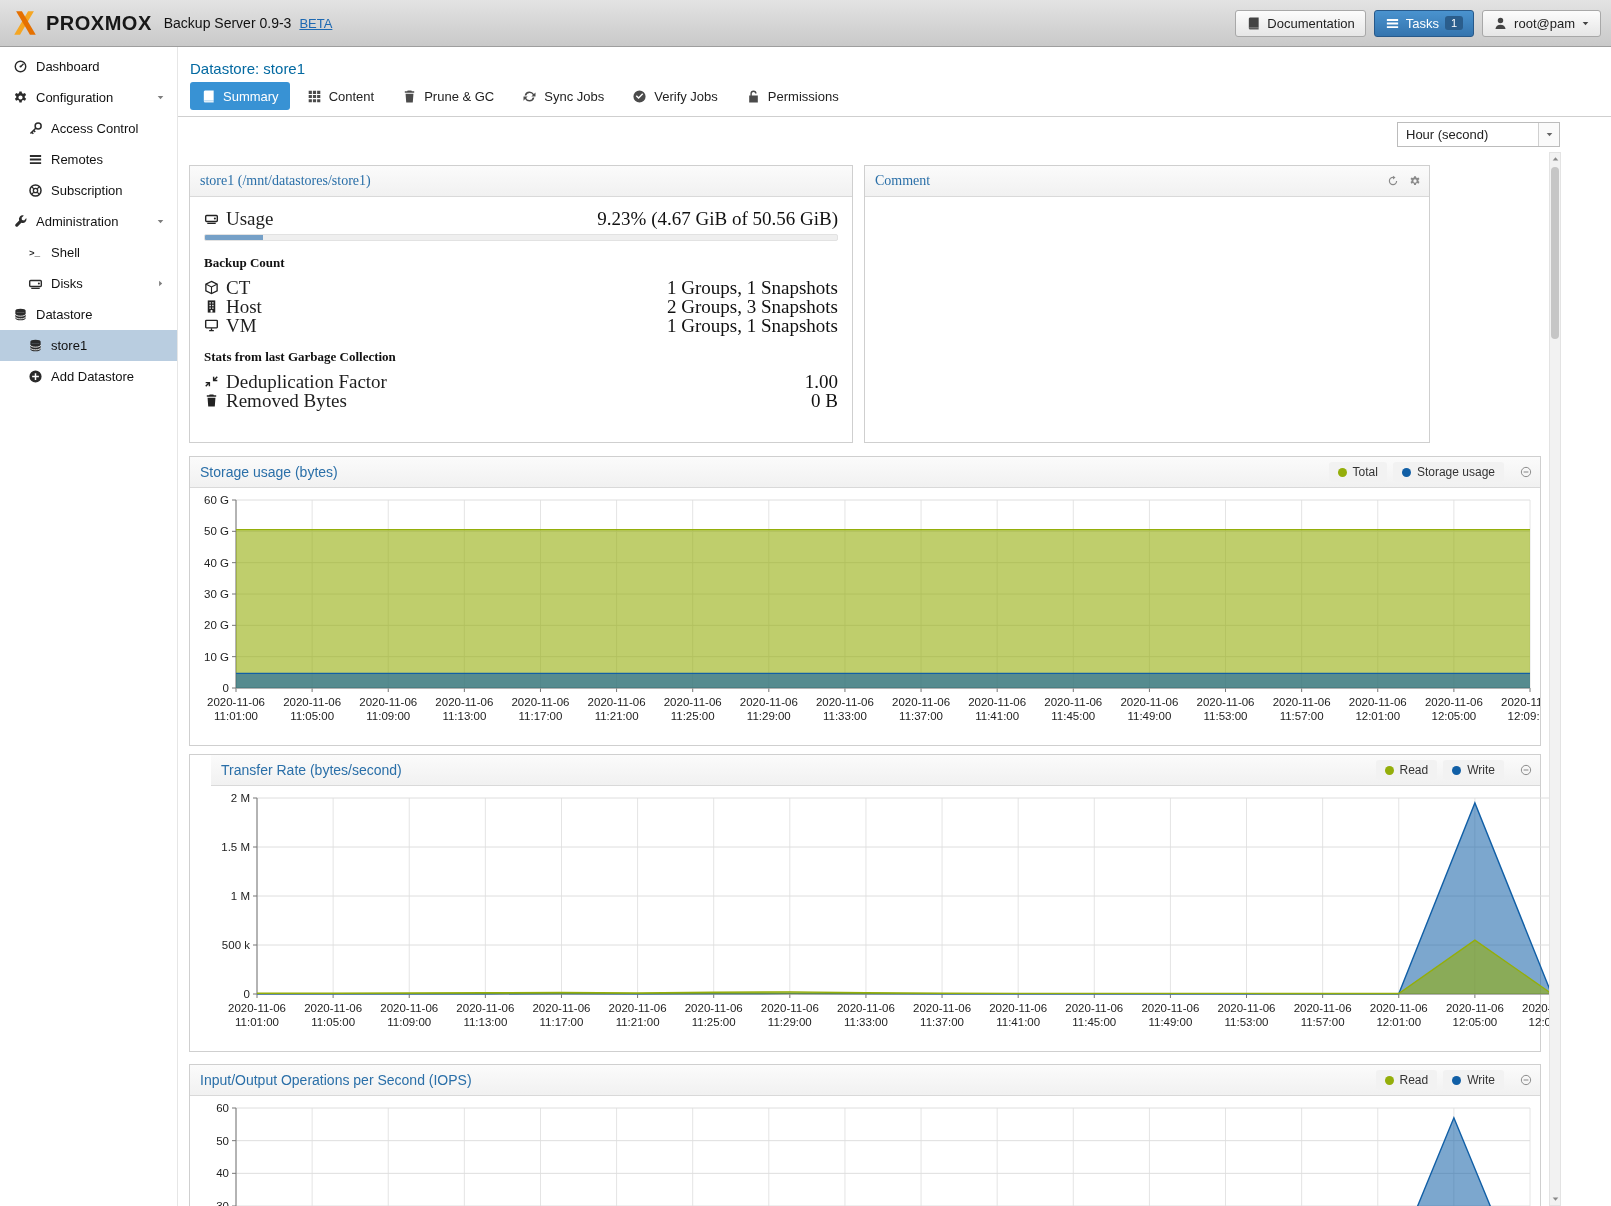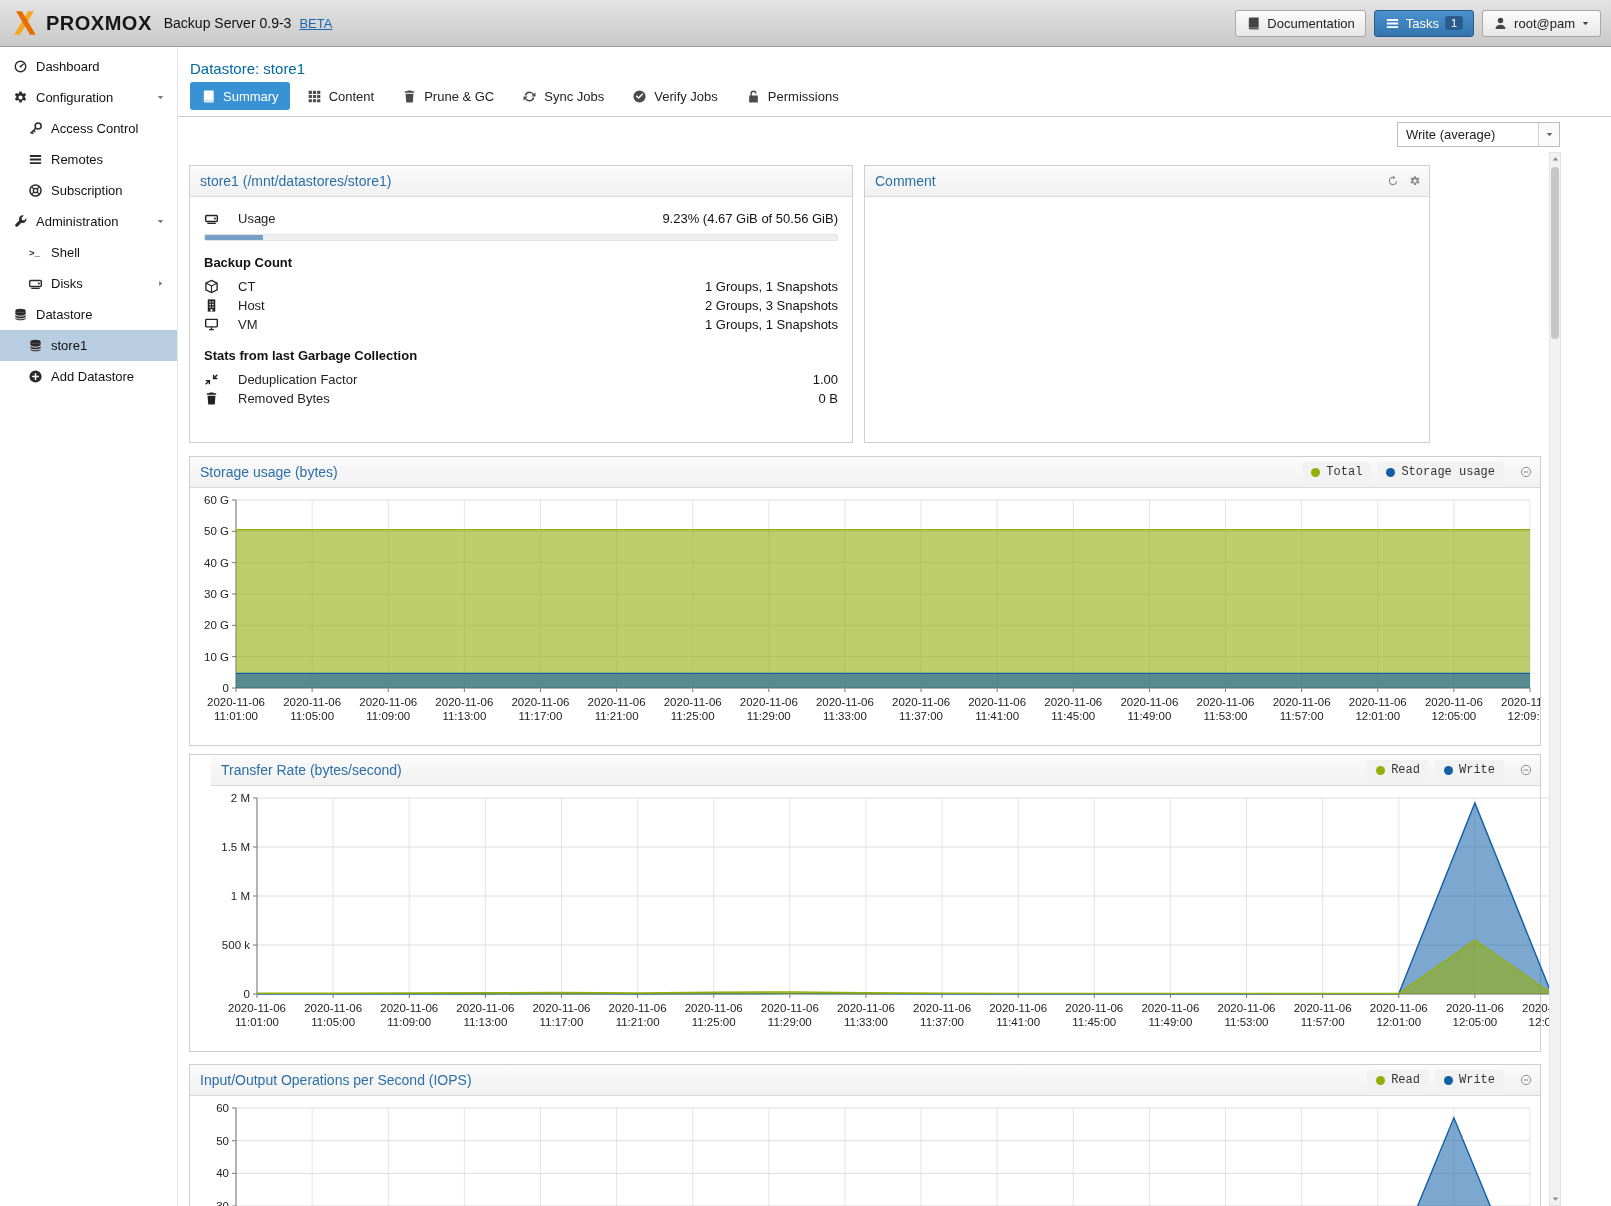--- a/index.html
+++ b/index.html
@@ -51,37 +51,37 @@
   .tab.active .ic { color:#fff; }
   .toolbar { height:34px; position:relative; }
   .combo { position:absolute; right:51px; top:5px; width:163px; height:25px; border:1px solid #bcbcbc;
     background:#fff; display:flex; align-items:center; font-size:13px; cursor:pointer; }
   .combo .val { padding-left:8px; flex:1; color:#222; }
   .combo .trig { width:21px; align-self:stretch; border-left:1px solid #d0d0d0; display:flex;
     align-items:center; justify-content:center; color:#666; background:#fafafa; }
 
   
   .content { position:absolute; top:105px; left:0; right:0; bottom:0; padding:13px 70px 0 11px; overflow:hidden; }
-  .row { display:flex; gap:11px; margin-bottom:13px; }
+  .row { display:flex; gap:11px; margin-bottom:13px;font-family:Liberation Serif, serif; }
   .panel { background:#fff; border:1px solid #cfcfcf; }
   .panel-hd { height:31px; background:linear-gradient(#fbfbfb,#f1f1f1); border-bottom:1px solid #d9d9d9;
     display:flex; align-items:center; padding:0 8px 0 10px; }
   .panel-title { font-size:14px; color:#2a6fa8; }
   .hd-tools { margin-left:auto; display:flex; align-items:center; gap:10px; color:#8a8a8a; }
   .hd-tools .ic { cursor:pointer; }
-  .legend { margin-left:auto; display:flex; align-items:center; gap:6px;font-family:Liberation Mono, monospace; }
+  .legend { margin-left:auto; display:flex; align-items:center; gap:6px; }
   .legend-item { display:inline-flex; align-items:center; gap:6px; background:#f2f2f2; border-radius:3px;
     padding:3px 9px; font-size:12px; color:#333; cursor:pointer; }
   .dot { width:9px; height:9px; border-radius:50%; display:inline-block; }
   .collapse-tool { color:#8a8a8a; margin-left:10px; cursor:pointer; }
 
   
   .p-store { width:664px; height:278px; }
   .p-store .body { padding:12px 14px 0 14px; }
-  .kv { display:flex; align-items:center; gap:19px; height:19px; font-size:13px; }
+  .kv { display:flex; align-items:center; gap:7px; height:19px; font-size:19px; }
   .kv .ic { color:#222; }
   .kv .val { margin-left:auto; text-align:right; color:#111; }
   .progress { margin-top:6px; height:7px; background:#efefef; border:1px solid #e2e2e2; border-radius:2px; overflow:hidden; }
   .progress .fill { height:100%; background:#75a0c7; }
   .sect { font-weight:bold; font-size:13px; margin:14px 0 7px 0; color:#111; }
 
   
   .p-comment { width:566px; height:278px; }
 
   
@@ -312,21 +312,21 @@
           <svg viewBox="0 0 16 16" fill="currentColor">
             <path d="M8 1.6a3.3 3.3 0 0 0-3.3 3.3V7H3.4v7.4h9.2V7H6.2V4.9a1.8 1.8 0 0 1 3.6 0h1.5A3.3 3.3 0 0 0 8 1.6z"></path>
           </svg>
         </span>
       <span>Permissions</span>
     </button>
   </div>
 
   <div class="toolbar">
     <div class="combo">
-      <span class="val">Write (average)</span>
+      <span class="val">Hour (second)</span>
       <span class="trig">
         <span class="ic xs">
             <svg viewBox="0 0 16 16" fill="currentColor">
               <path d="M3 5.5h10L8 11z"></path>
             </svg>
           </span>
       </span>
     </div>
   </div>
 

